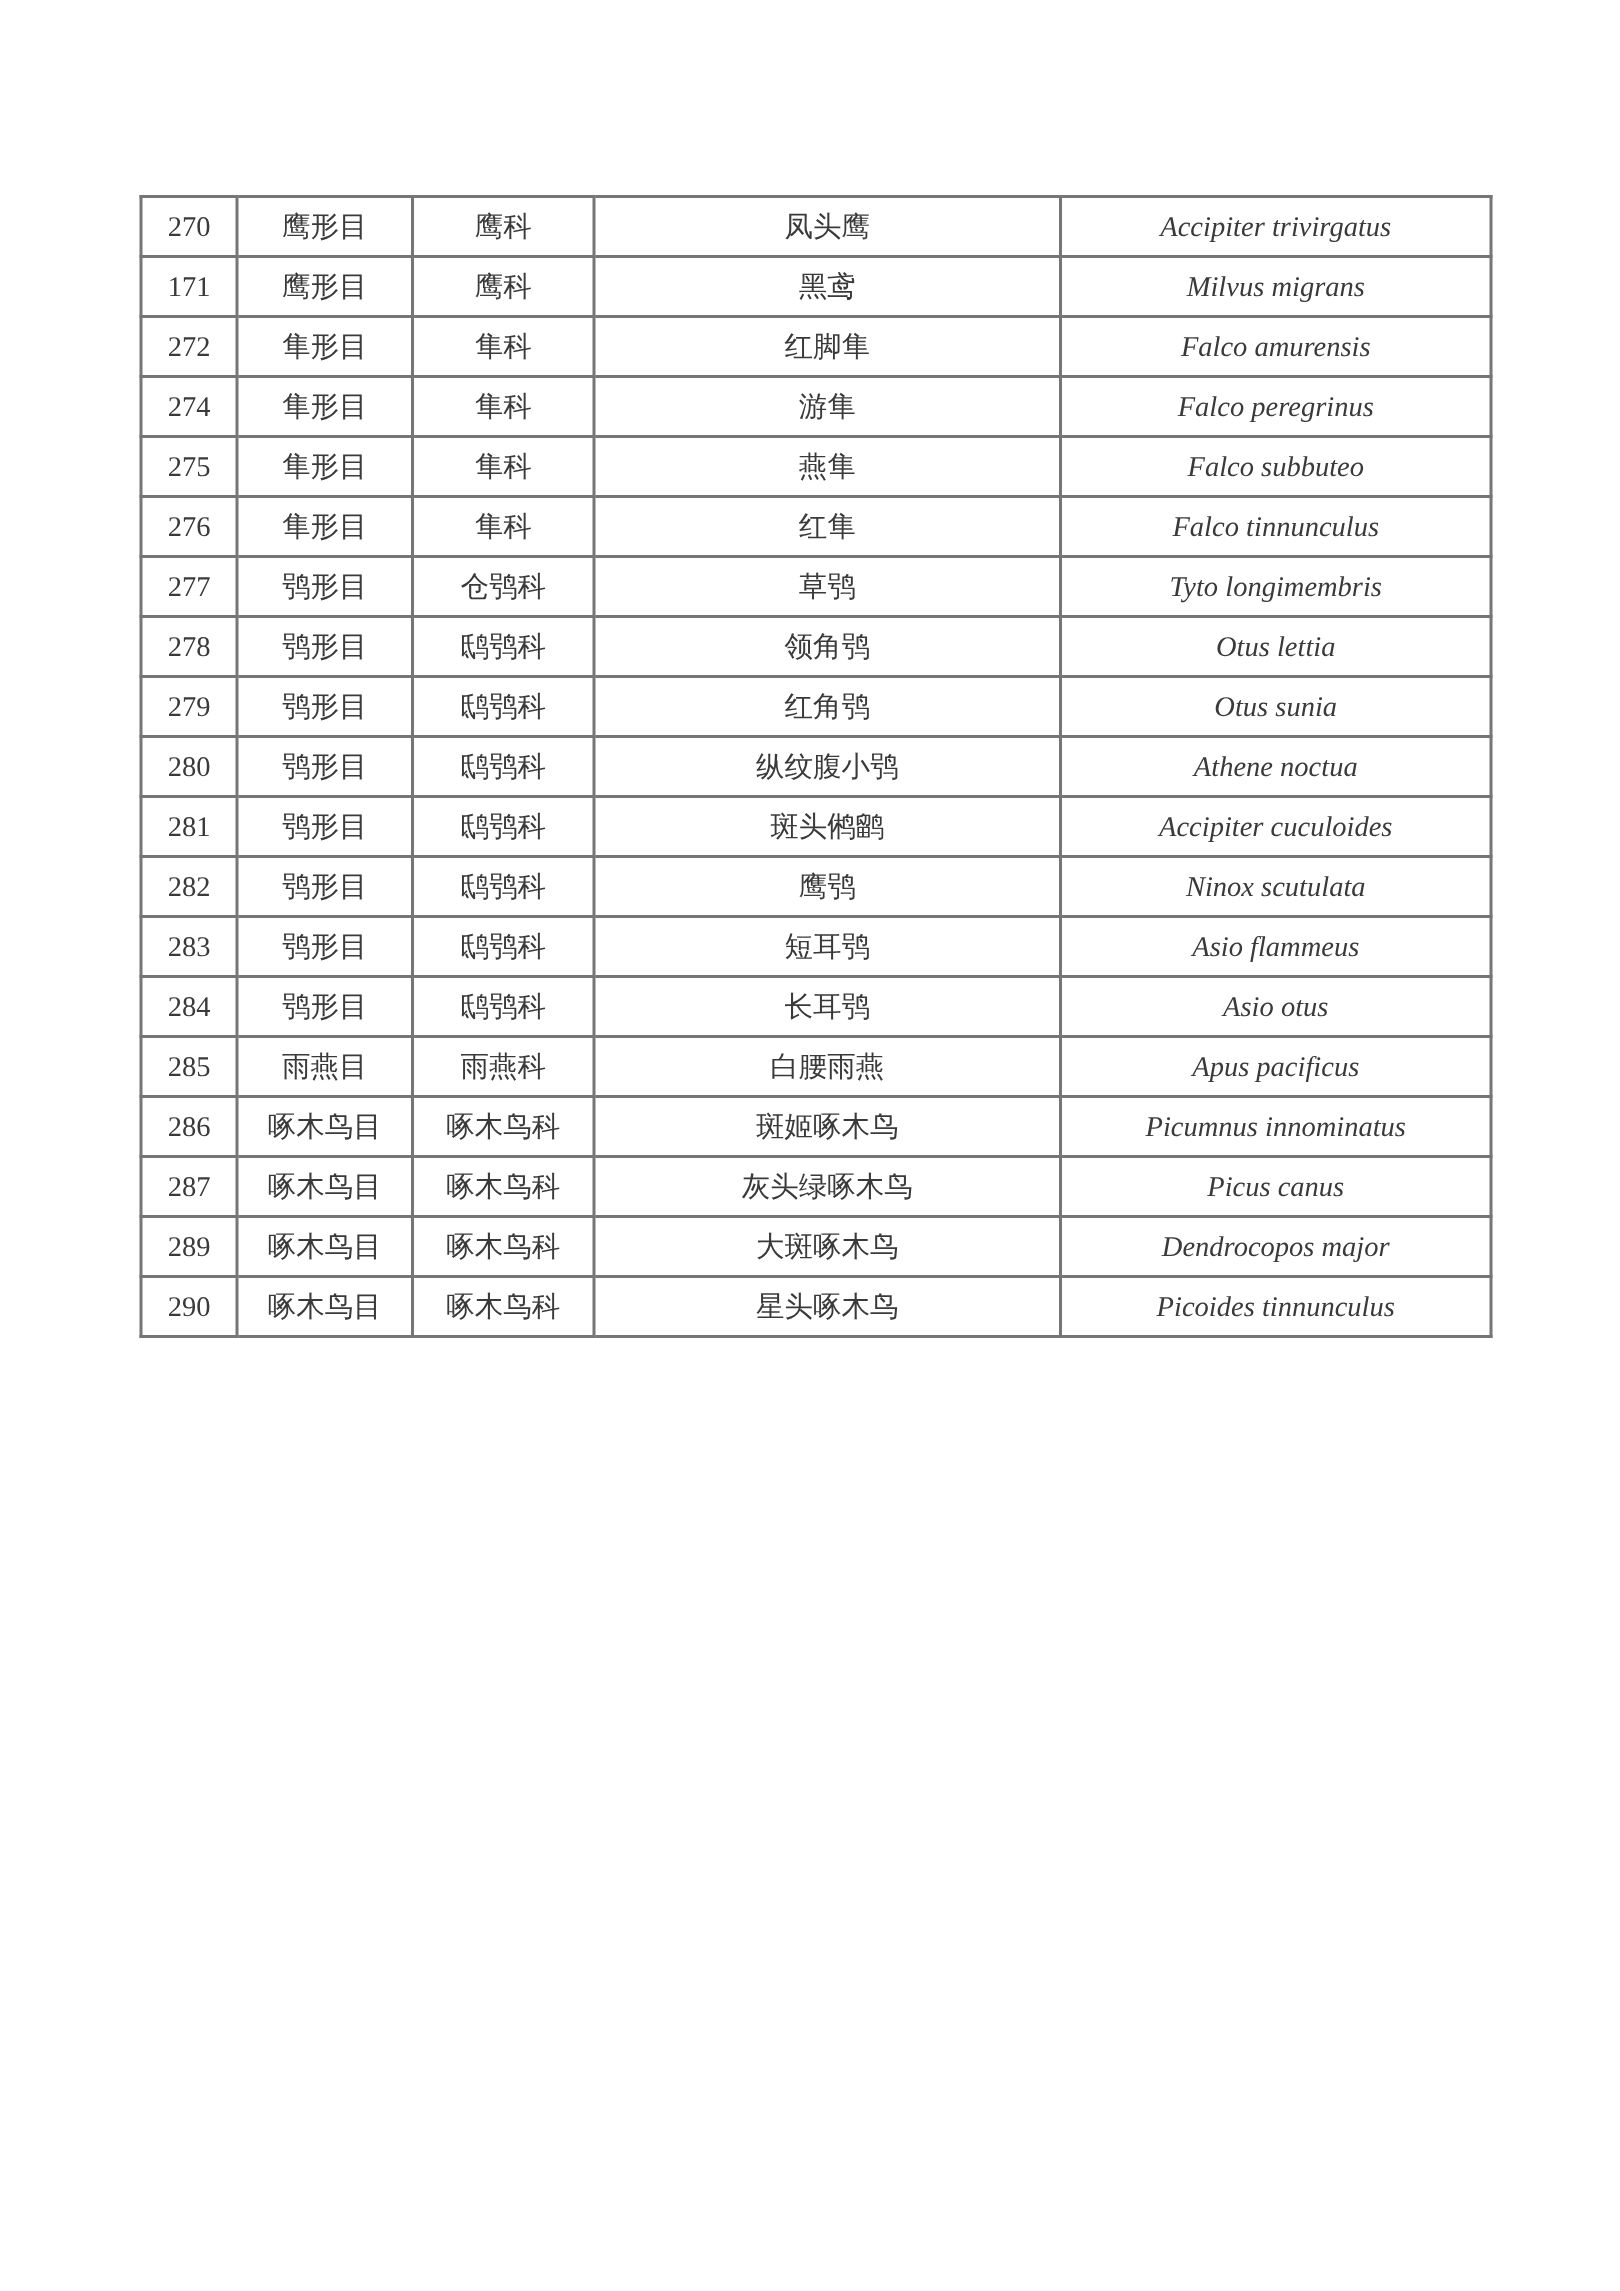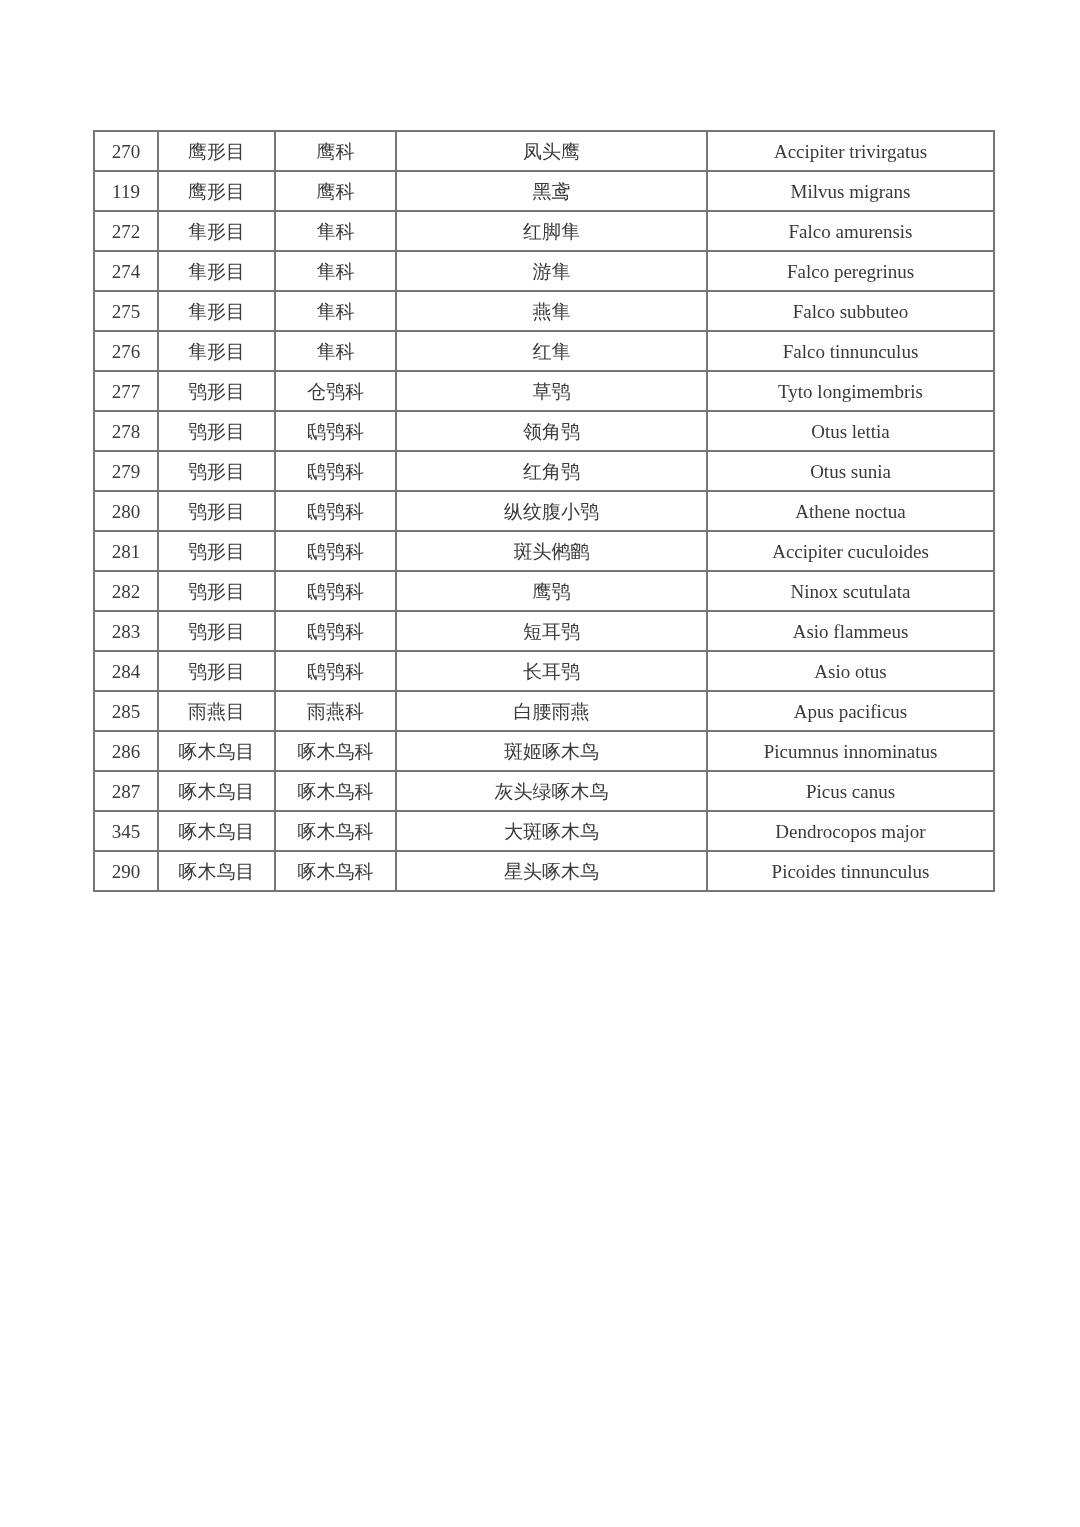--- a/index.html
+++ b/index.html
@@ -31,20 +31,21 @@
     border: 2px solid #767676;
     padding: 0;
     text-align: center;
     vertical-align: middle;
     font-size: 19px;
     line-height: 1;
     white-space: nowrap;
     overflow: hidden;
   }
   .cell-latin {
+    font-style: italic;
   }
 </style>
 </head>
 <body>
 
 <div class="page">
   <table class="species-table">
     <colgroup>
       <col style="width:64px">
       <col style="width:117px">
@@ -54,21 +55,21 @@
     </colgroup>
     <tbody id="species-tbody">
         <tr>
           <td>270</td>
           <td>鹰形目</td>
           <td>鹰科</td>
           <td>凤头鹰</td>
           <td class="cell-latin">Accipiter trivirgatus</td>
         </tr>
         <tr>
-          <td>119</td>
+          <td>171</td>
           <td>鹰形目</td>
           <td>鹰科</td>
           <td>黑鸢</td>
           <td class="cell-latin">Milvus migrans</td>
         </tr>
         <tr>
           <td>272</td>
           <td>隼形目</td>
           <td>隼科</td>
           <td>红脚隼</td>
@@ -166,21 +167,21 @@
           <td class="cell-latin">Picumnus innominatus</td>
         </tr>
         <tr>
           <td>287</td>
           <td>啄木鸟目</td>
           <td>啄木鸟科</td>
           <td>灰头绿啄木鸟</td>
           <td class="cell-latin">Picus canus</td>
         </tr>
         <tr>
-          <td>345</td>
+          <td>289</td>
           <td>啄木鸟目</td>
           <td>啄木鸟科</td>
           <td>大斑啄木鸟</td>
           <td class="cell-latin">Dendrocopos major</td>
         </tr>
         <tr>
           <td>290</td>
           <td>啄木鸟目</td>
           <td>啄木鸟科</td>
           <td>星头啄木鸟</td>

